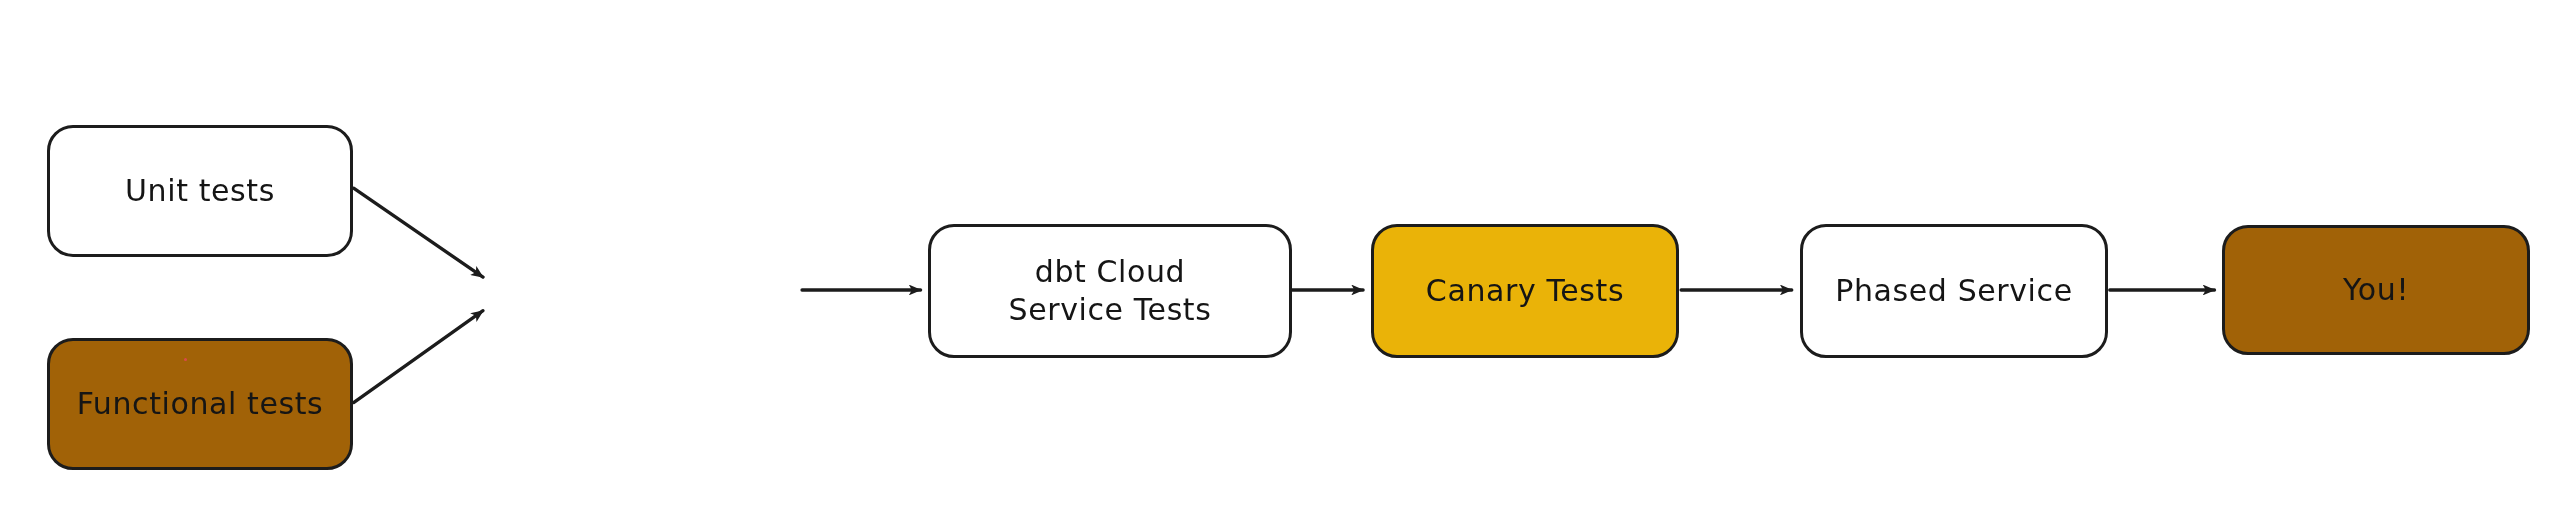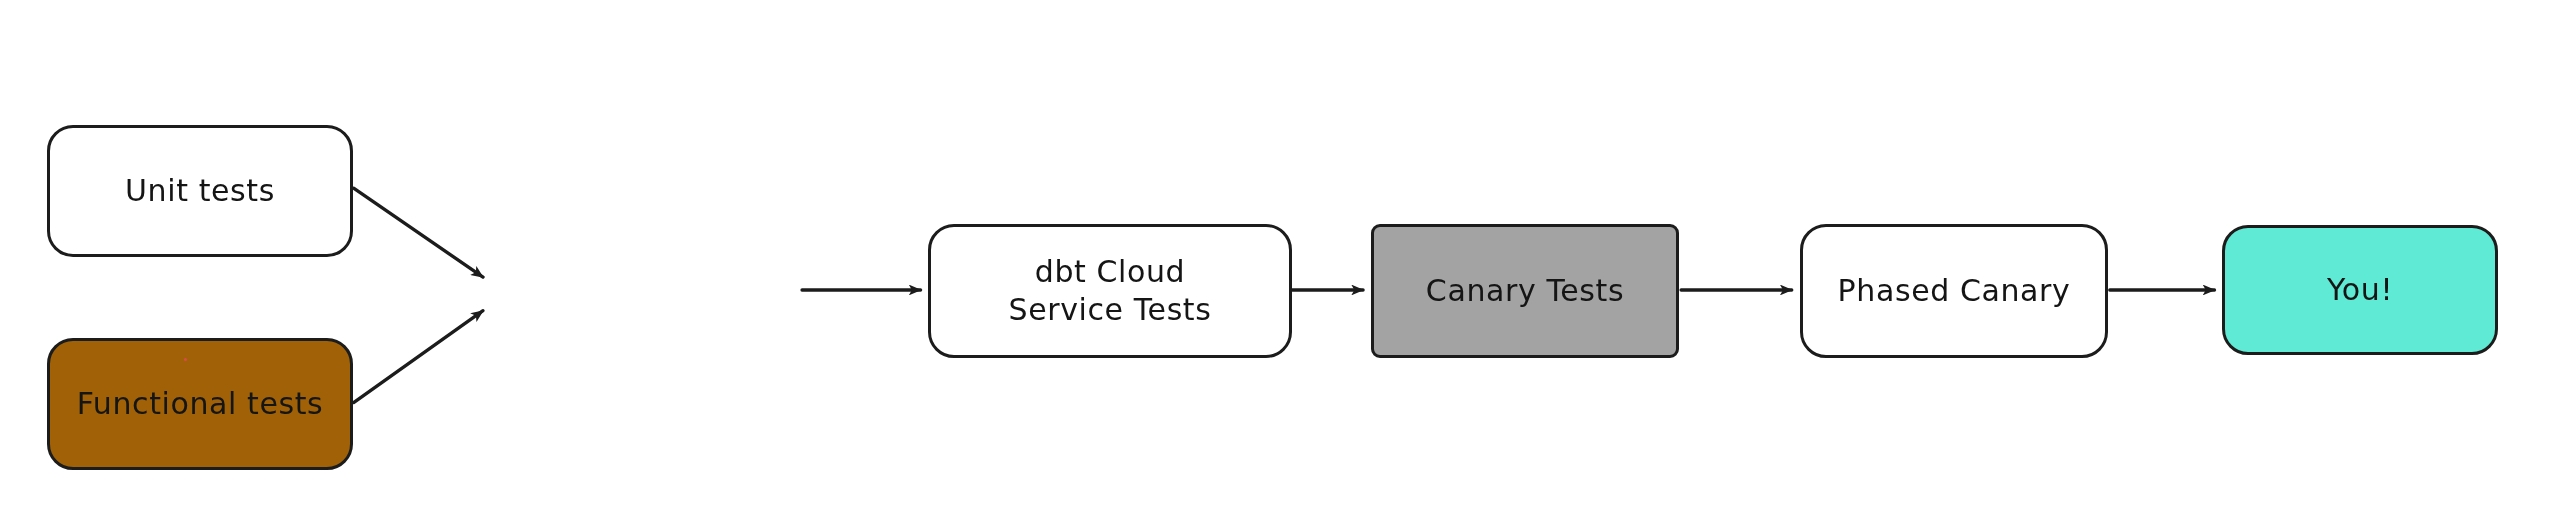--- a/index.html
+++ b/index.html
@@ -99,28 +99,28 @@
   <div class="node" id="node-functional-tests" style="left: 47px; top: 306px; width: 306px; height: 132px; border-color: rgb(28, 28, 28); background: #a16207;">
     <span class="node-label">Functional tests</span>
   </div>
 
 
   <div class="node" id="node-dbt-cloud-service-tests" style="left: 928px; top: 192px; width: 364px; height: 134px; border-color: rgb(28, 28, 28); background: rgb(255, 255, 255);">
     <span class="node-label">dbt Cloud
 Service Tests</span>
   </div>
 
-  <div class="node" id="node-canary-tests" style="left: 1371px; top: 192px; width: 308px; height: 134px; border-color: rgb(28, 28, 28); background: #a3a3a3; border-radius: 9px;">
+  <div class="node" id="node-canary-tests" style="left: 1371px; top: 192px; width: 308px; height: 134px; border-color: rgb(28, 28, 28); background: #eab308;">
     <span class="node-label">Canary Tests</span>
   </div>
 
   <div class="node" id="node-phased-rollout" style="left: 1800px; top: 192px; width: 308px; height: 134px; border-color: rgb(28, 28, 28); background: rgb(255, 255, 255);">
-    <span class="node-label">Phased Canary</span>
+    <span class="node-label">Phased Service</span>
   </div>
 
-  <div class="node" id="node-you" style="left: 2222px; top: 193px; width: 276px; height: 130px; border-color: rgb(28, 28, 28); background: #5eead4;">
+  <div class="node" id="node-you" style="left: 2222px; top: 193px; width: 308px; height: 130px; border-color: rgb(28, 28, 28); background: #a16207;">
     <span class="node-label">You!</span>
   </div>
 
   <div class="speck" style="left:184px; top:326px;"></div>
 
 </div>
 
 
 </body></html>

